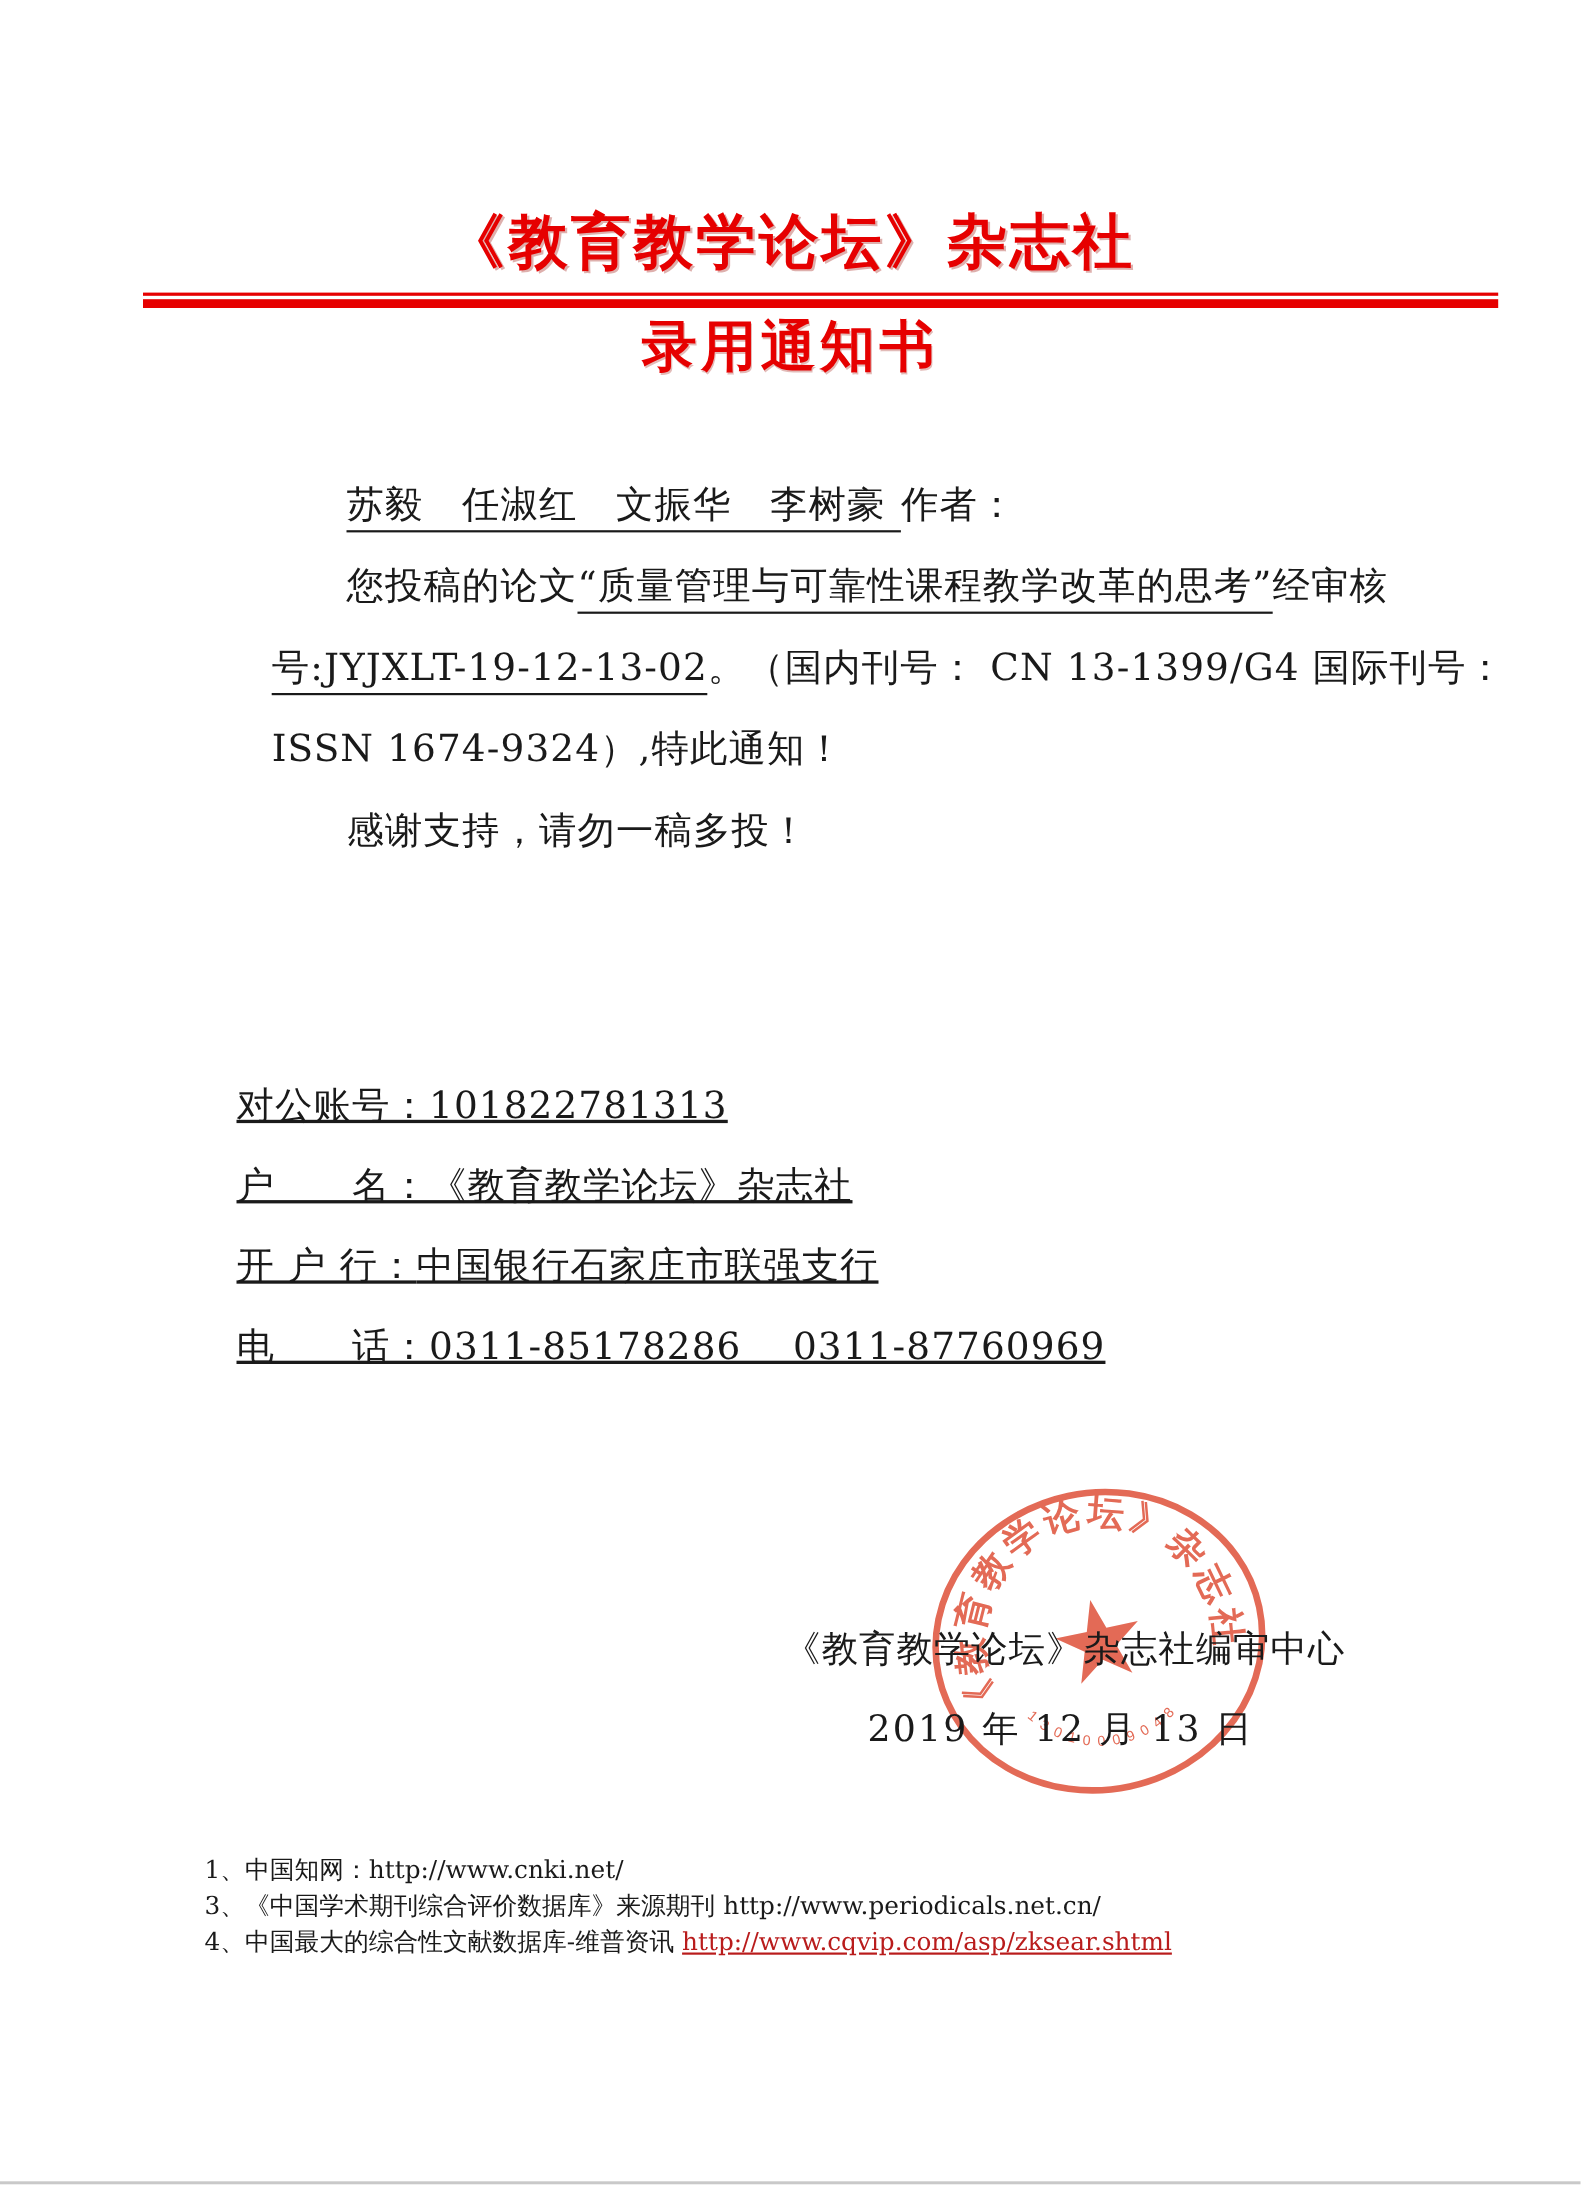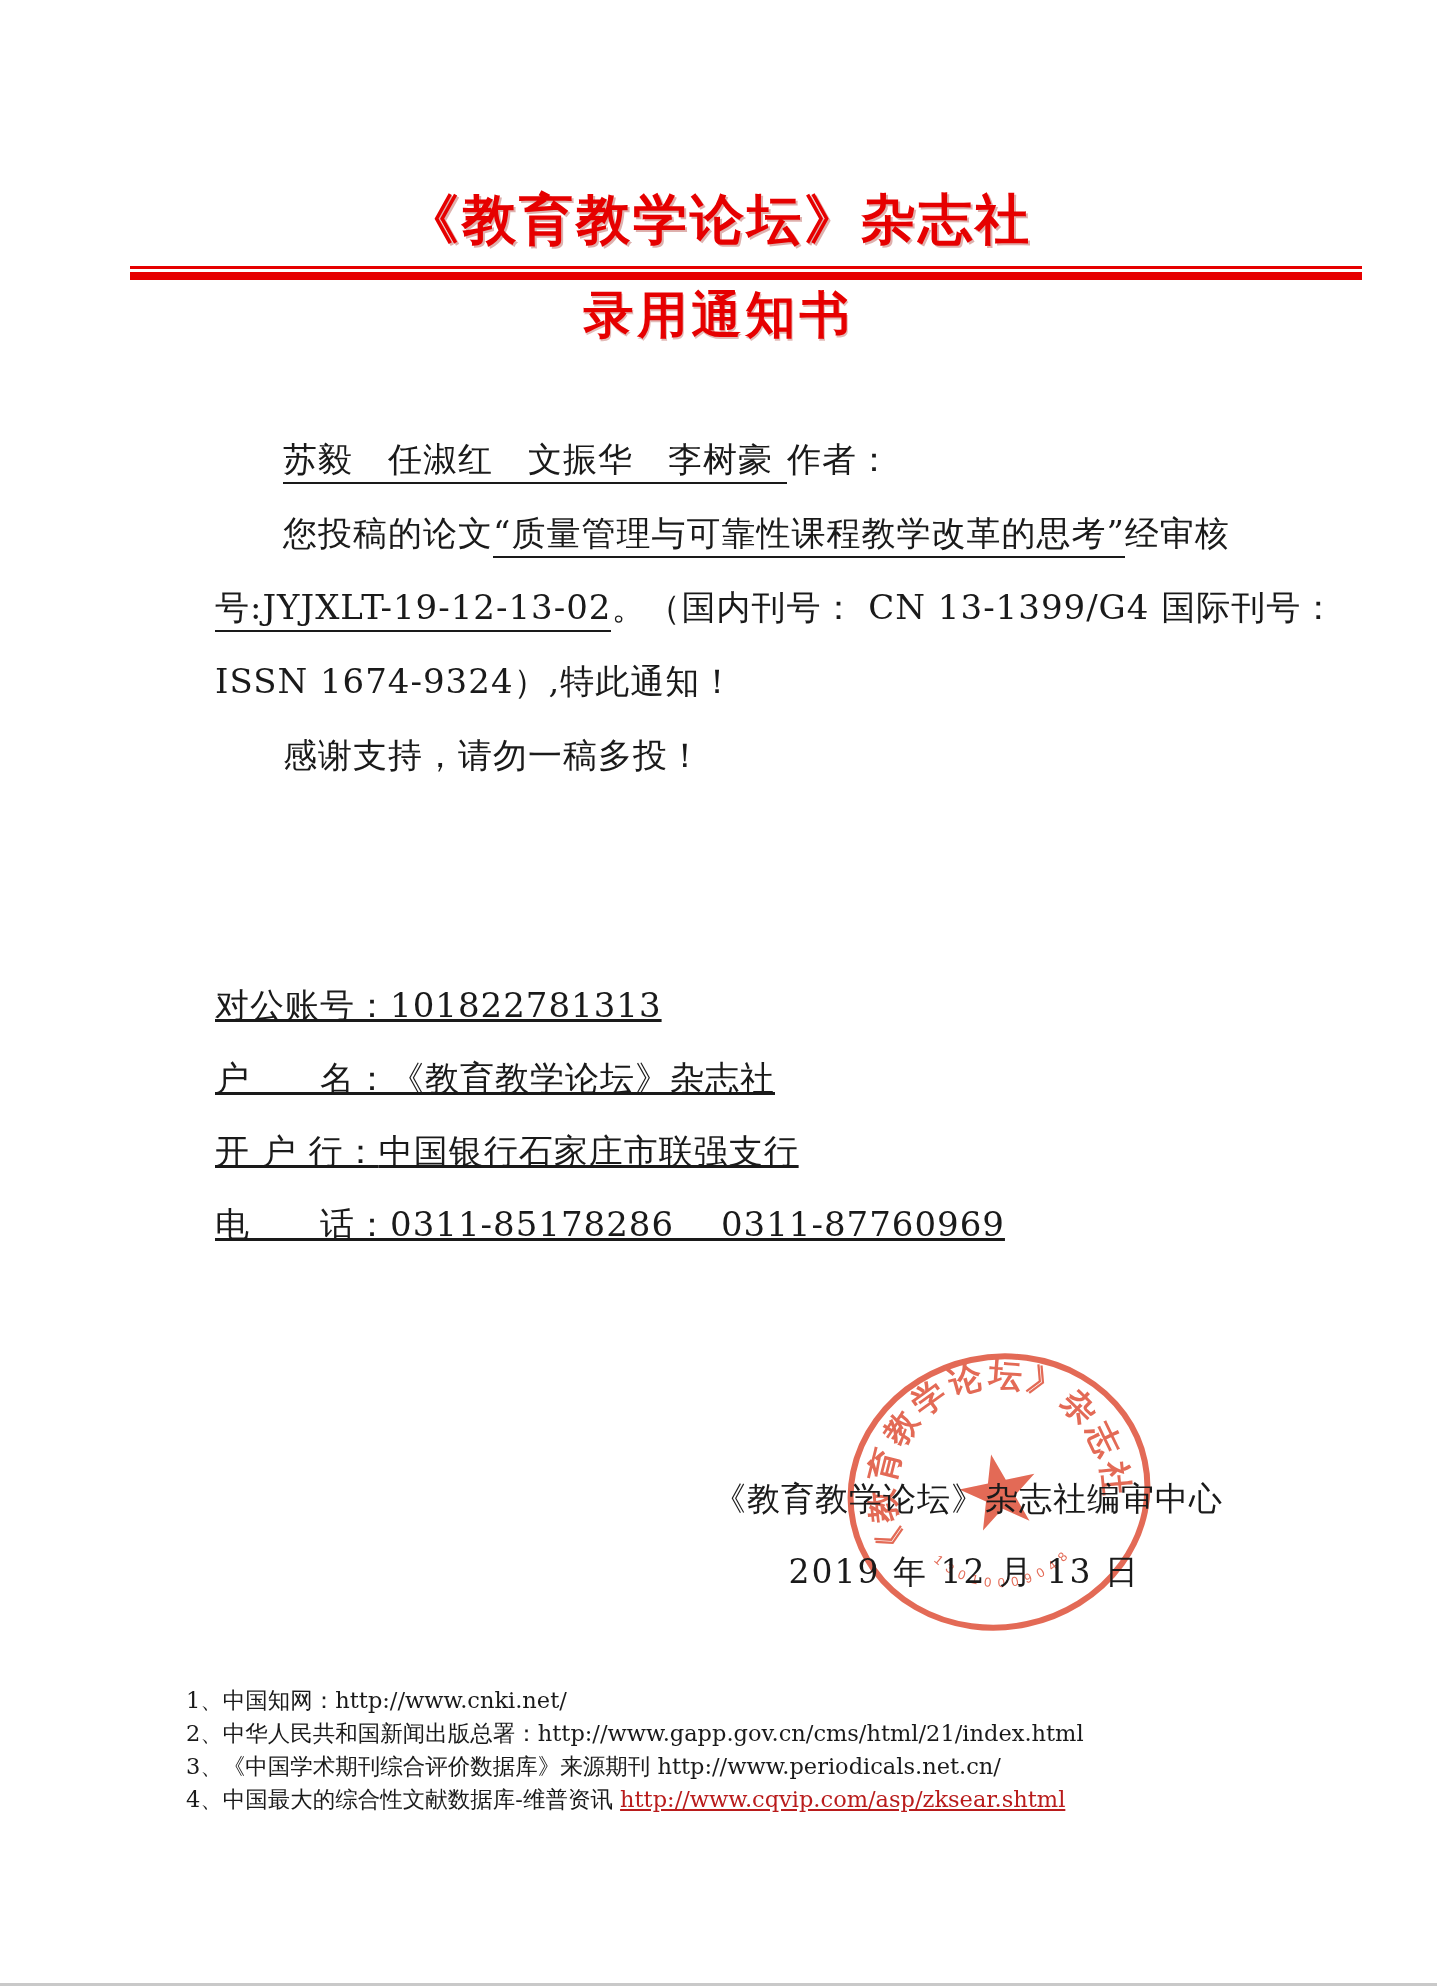--- a/index.html
+++ b/index.html
@@ -22,21 +22,21 @@
   .red-rule .gap{height:3px;background:#ffffff;}
   .red-rule .thick{height:8px;background:#e60000;}
   .doc-subtitle{
     position:absolute;top:282px;left:0;width:1437px;text-align:center;
     font-size:50px;font-weight:bold;letter-spacing:4px;color:#e60000;
     text-shadow:1px 2px 0 rgba(160,30,20,.3);
   }
 
   
   .body-block{position:absolute;left:215px;width:1008px;top:436px;font-size:34px;letter-spacing:1px;}
-  .bline{height:74px;line-height:46px;white-space:nowrap;}
+  .bline{height:74px;line-height:46px;white-space:nowrap;margin-left:32px;}
   .indent{padding-left:68px;}
   .just{white-space:normal;text-align:justify;text-align-last:justify;}
   .u{border-bottom:2px solid #1a1a1a;padding-bottom:3px;}
   .u-tail{padding-right:14px;}
 
   
   .account-block{position:absolute;left:215px;width:1008px;top:982px;font-size:34px;letter-spacing:1px;text-decoration:underline;}
   .arow{height:73px;line-height:46px;white-space:nowrap;}
 
   
@@ -95,18 +95,17 @@
       <textPath href="#serialPath" startOffset="24">13010009048</textPath>
     </text>
   </g>
 </svg>
 
 <div class="sig-org">《教育教学论坛》杂志社编审中心</div>
 <div class="sig-date">2019 年 12 月 13 日</div>
 
 <div class="footer-block">
   <div class="footer-line">1、中国知网：http://www.cnki.net/</div>
-  <div class="footer-line">2、中华人民共和国新闻出版总署：http://www.gapp.gov.cn/cms/html/21/index.html</div>
   <div class="footer-line">3、《中国学术期刊综合评价数据库》来源期刊 http://www.periodicals.net.cn/</div>
   <div class="footer-line"><span>4、中国最大的综合性文献数据库-维普资讯 </span><span class="footer-link">http://www.cqvip.com/asp/zksear.shtml</span></div>
 </div>
 
 <div class="page-edge"></div>
 
 </body></html>

